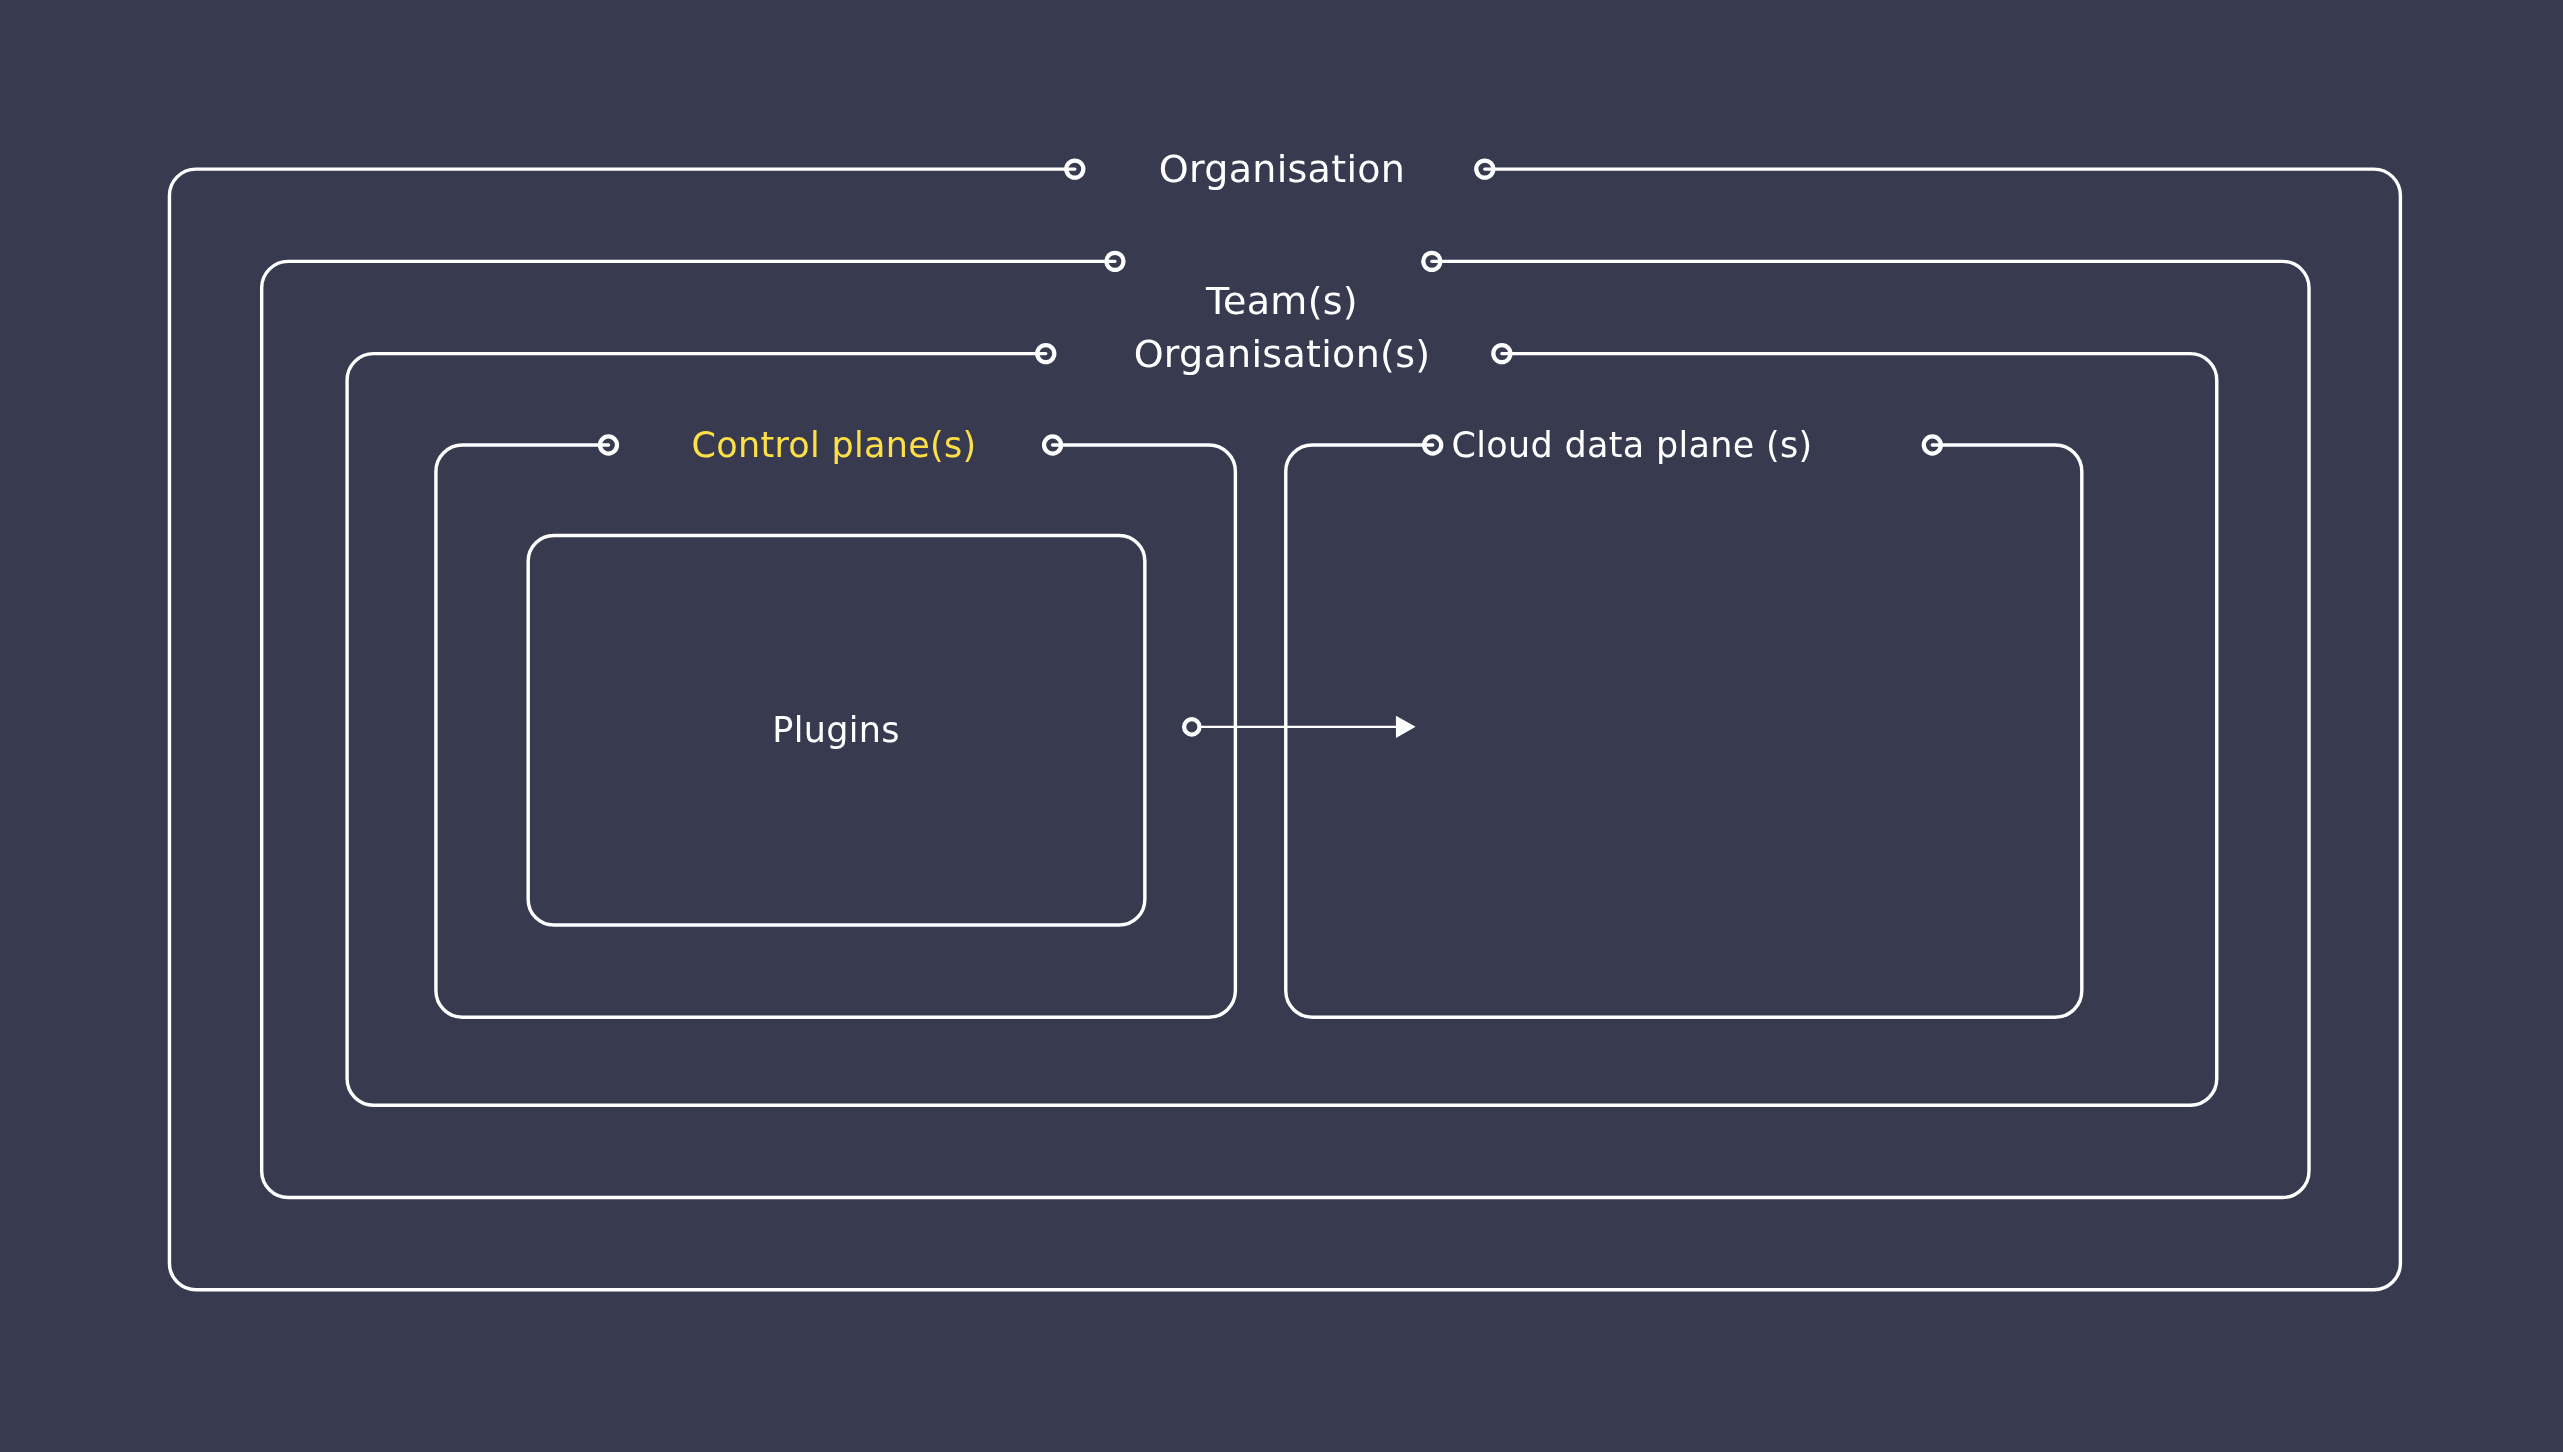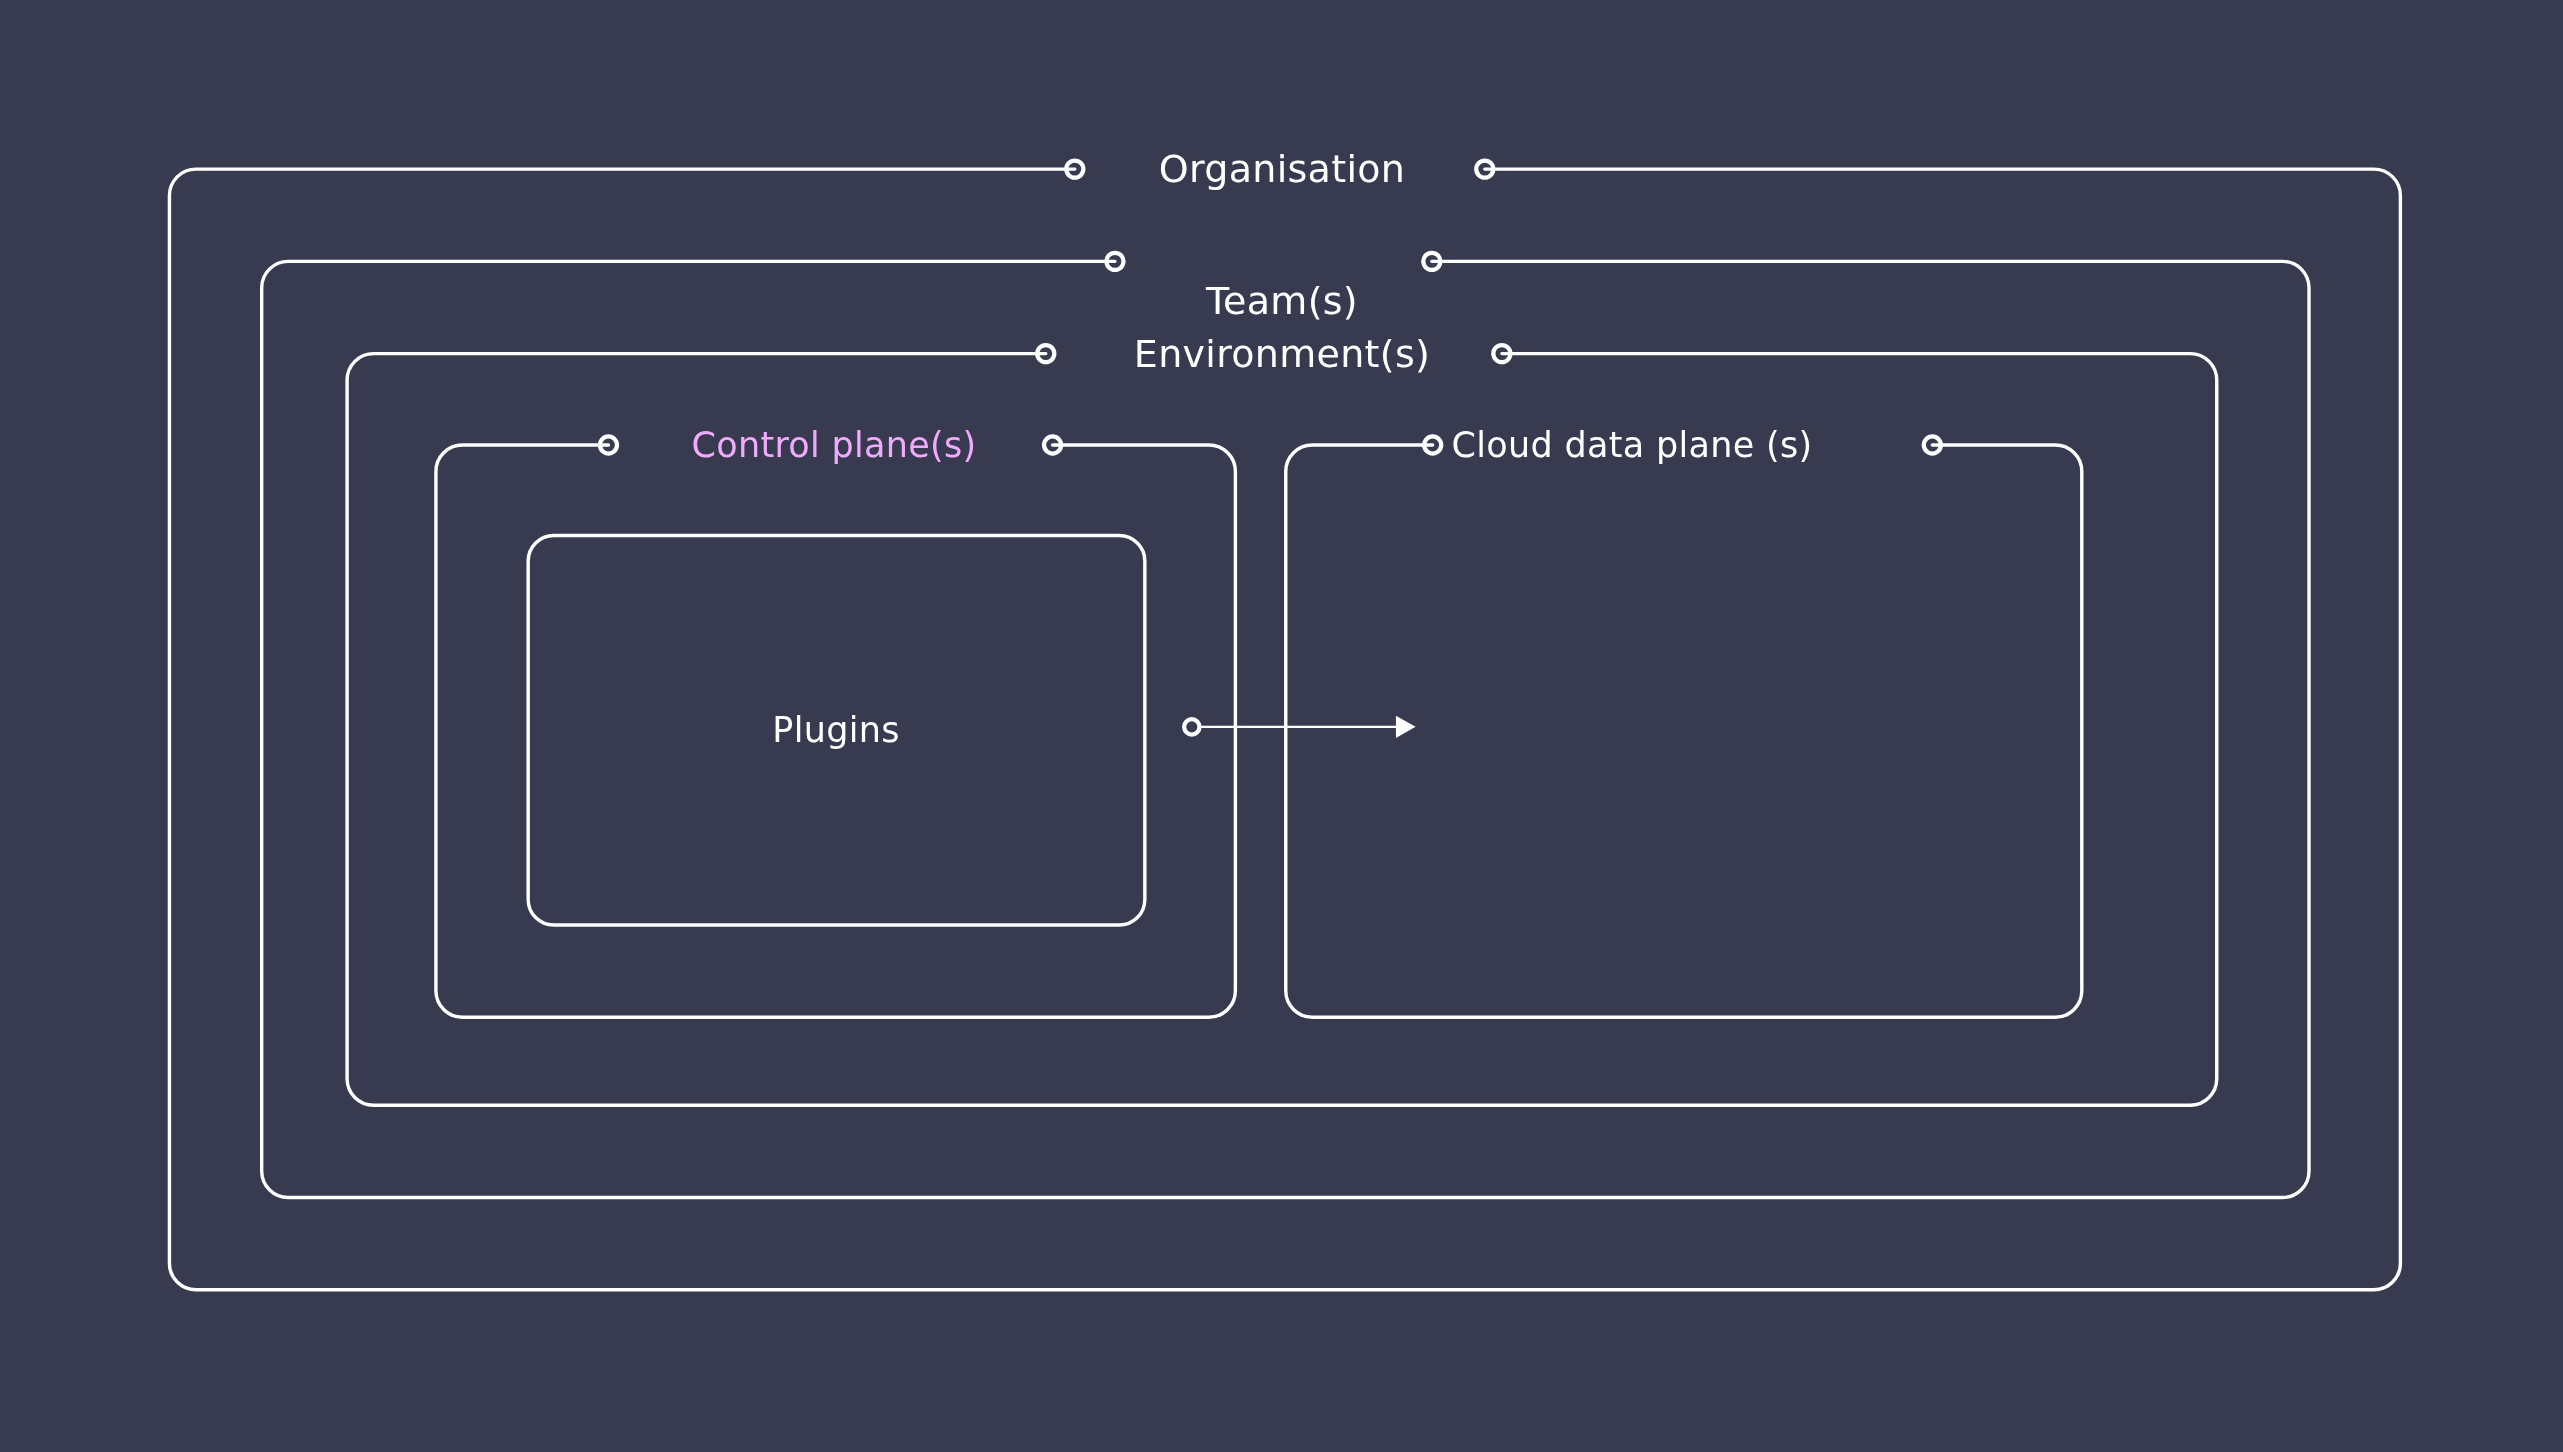--- a/index.html
+++ b/index.html
@@ -135,22 +135,22 @@
       <circle cx="1395" cy="851" r="9" fill="none" stroke="#FFFFFF" stroke-width="5"></circle>
       <polygon points="1634,838 1634,864 1657,851" fill="#FFFFFF"></polygon>
     </g>
 
   </svg>
 
   <div class="lbl lbl-org" style="color: rgb(255, 255, 255);">Organisation</div>
 
   <div class="lbl lbl-team" style="color: rgb(255, 255, 255);">Team(s)</div>
 
-  <div class="lbl lbl-env" style="color: rgb(255, 255, 255);">Environment(s)</div>
+  <div class="lbl lbl-env" style="color: rgb(255, 255, 255);">Organisation(s)</div>
 
-  <div class="lbl lbl-control" style="color: #f0abfc;">Control plane(s)</div>
+  <div class="lbl lbl-control" style="color: #fde047;">Control plane(s)</div>
 
   <div class="lbl lbl-cloud" style="color: rgb(255, 255, 255);">Cloud data plane (s)</div>
 
   <div class="lbl lbl-plugins" style="color: rgb(255, 255, 255);">Plugins</div>
 
 </div>
 
 
 </body></html>

